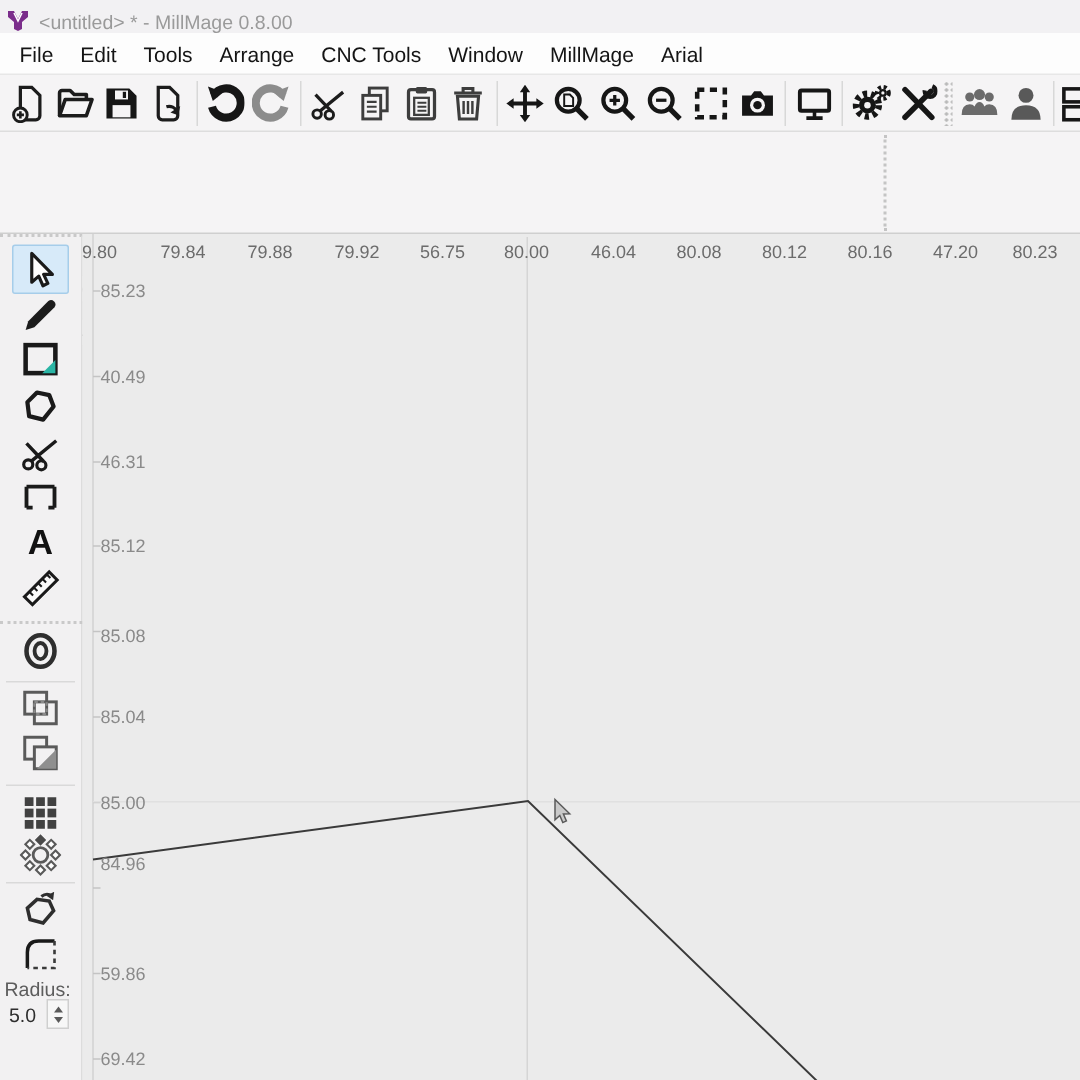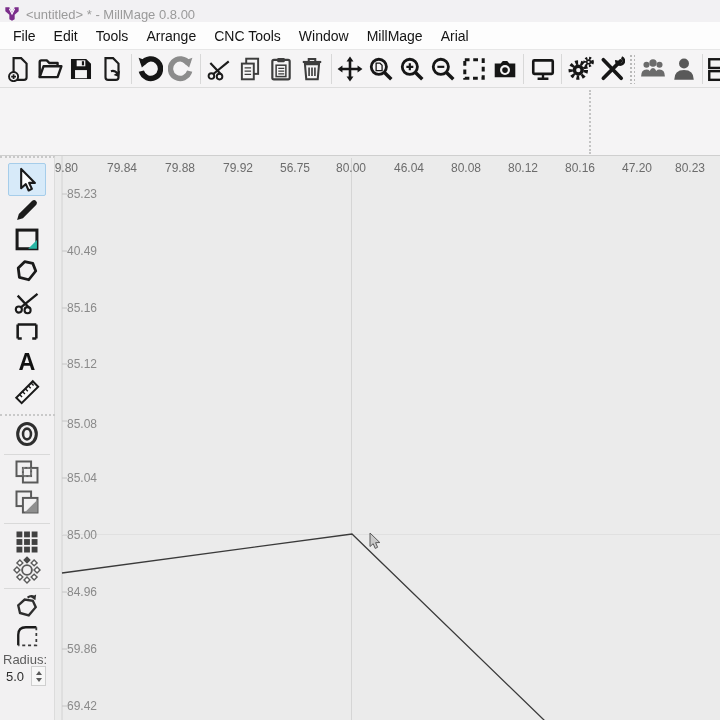--- a/index.html
+++ b/index.html
@@ -511,24 +511,24 @@
       <span style="left:411px">80.08</span>
       <span style="left:468px">80.12</span>
       <span style="left:525px">80.16</span>
       <span style="left:582px">47.20</span>
       <span style="left:635px">80.23</span>
     </div>
 
     <div class="vlabels">
       <span style="top:38px">85.23</span>
       <span style="top:95px">40.49</span>
-      <span style="top:152px">85.16</span>
+      <span style="top:152px">46.31</span>
       <span style="top:208px">85.12</span>
       <span style="top:268px">85.08</span>
       <span style="top:322px">85.04</span>
       <span style="top:379px">85.00</span>
-      <span style="top:436px">84.96</span>
+      <span style="top:420px">84.96</span>
       <span style="top:493px">59.86</span>
       <span style="top:550px">69.42</span>
     </div>
   </div>
 
 </div>
 
 </body></html>

